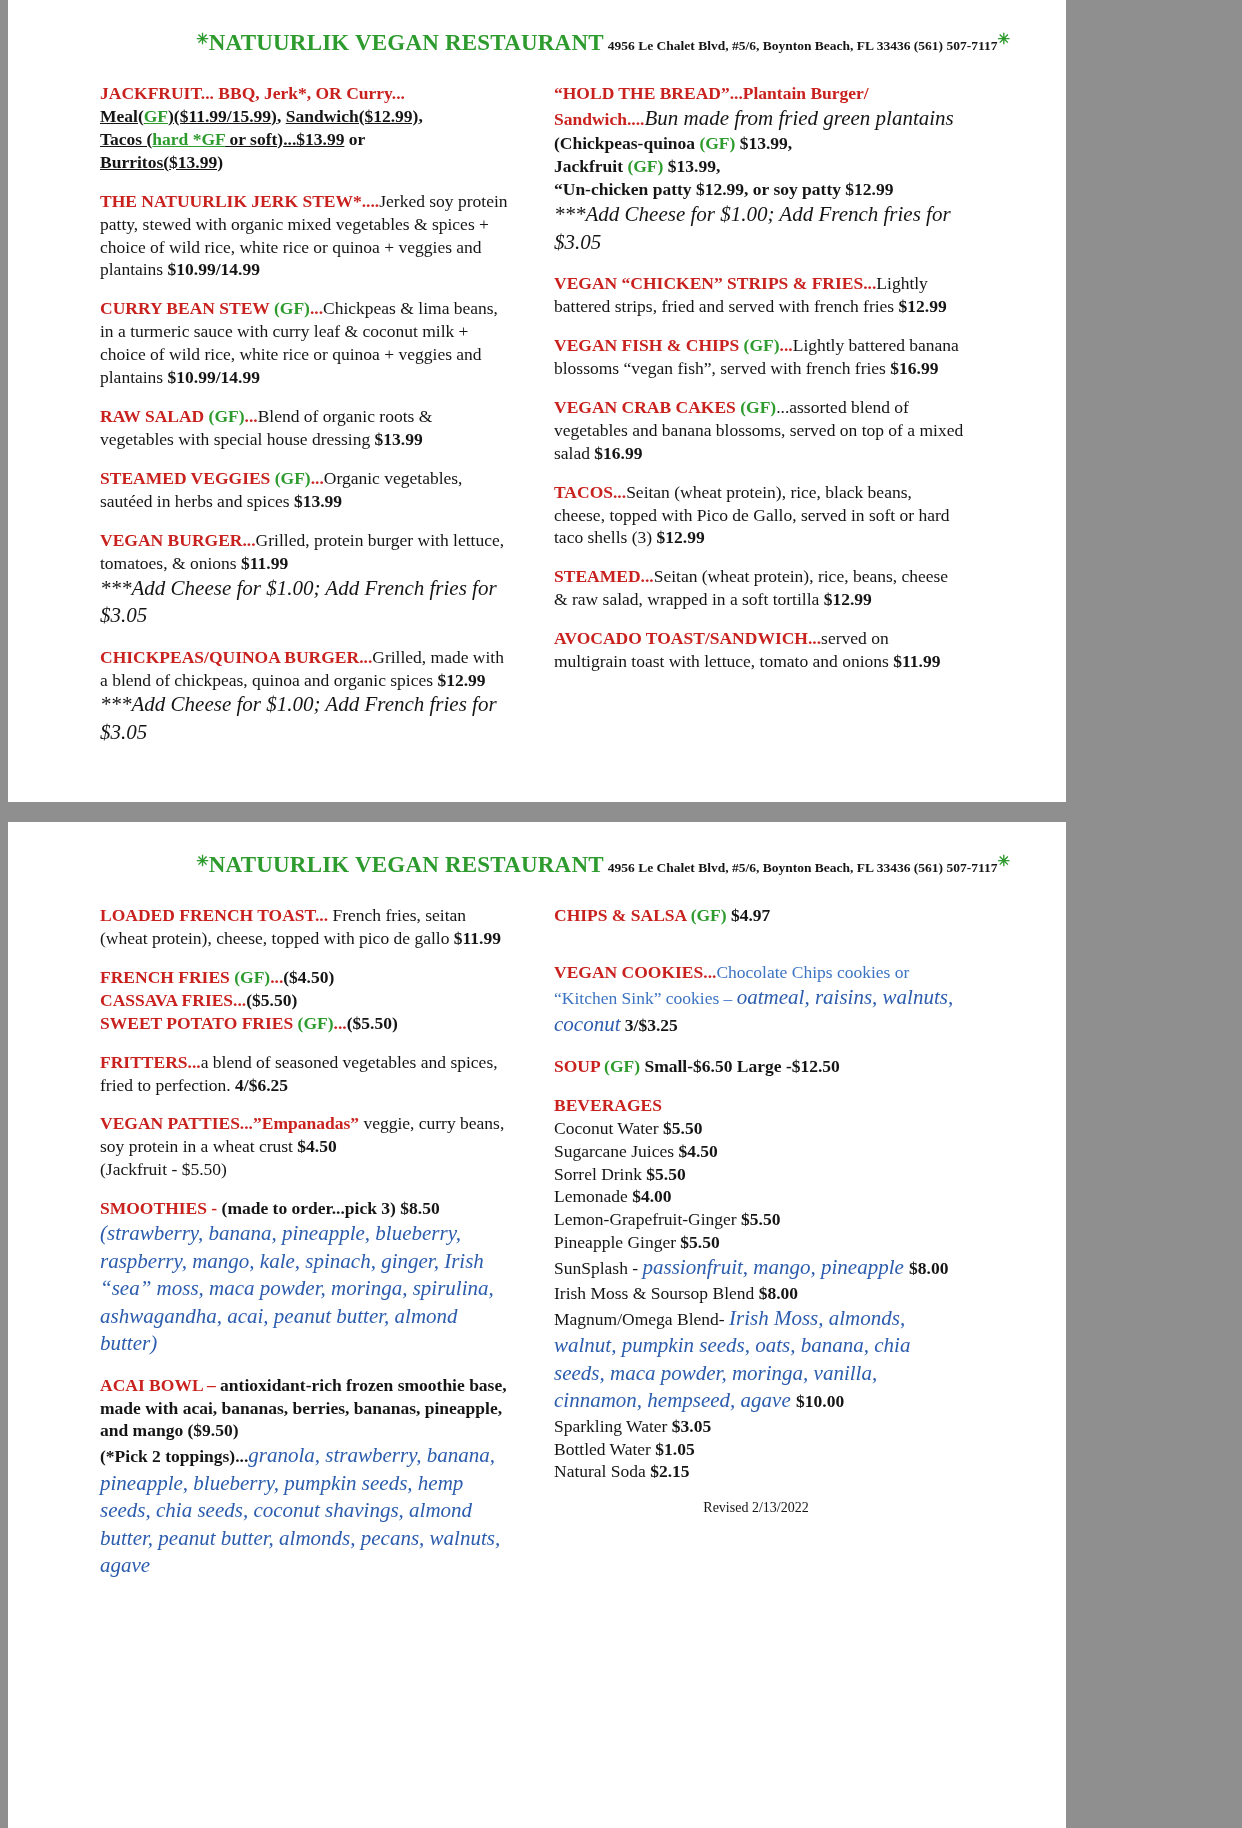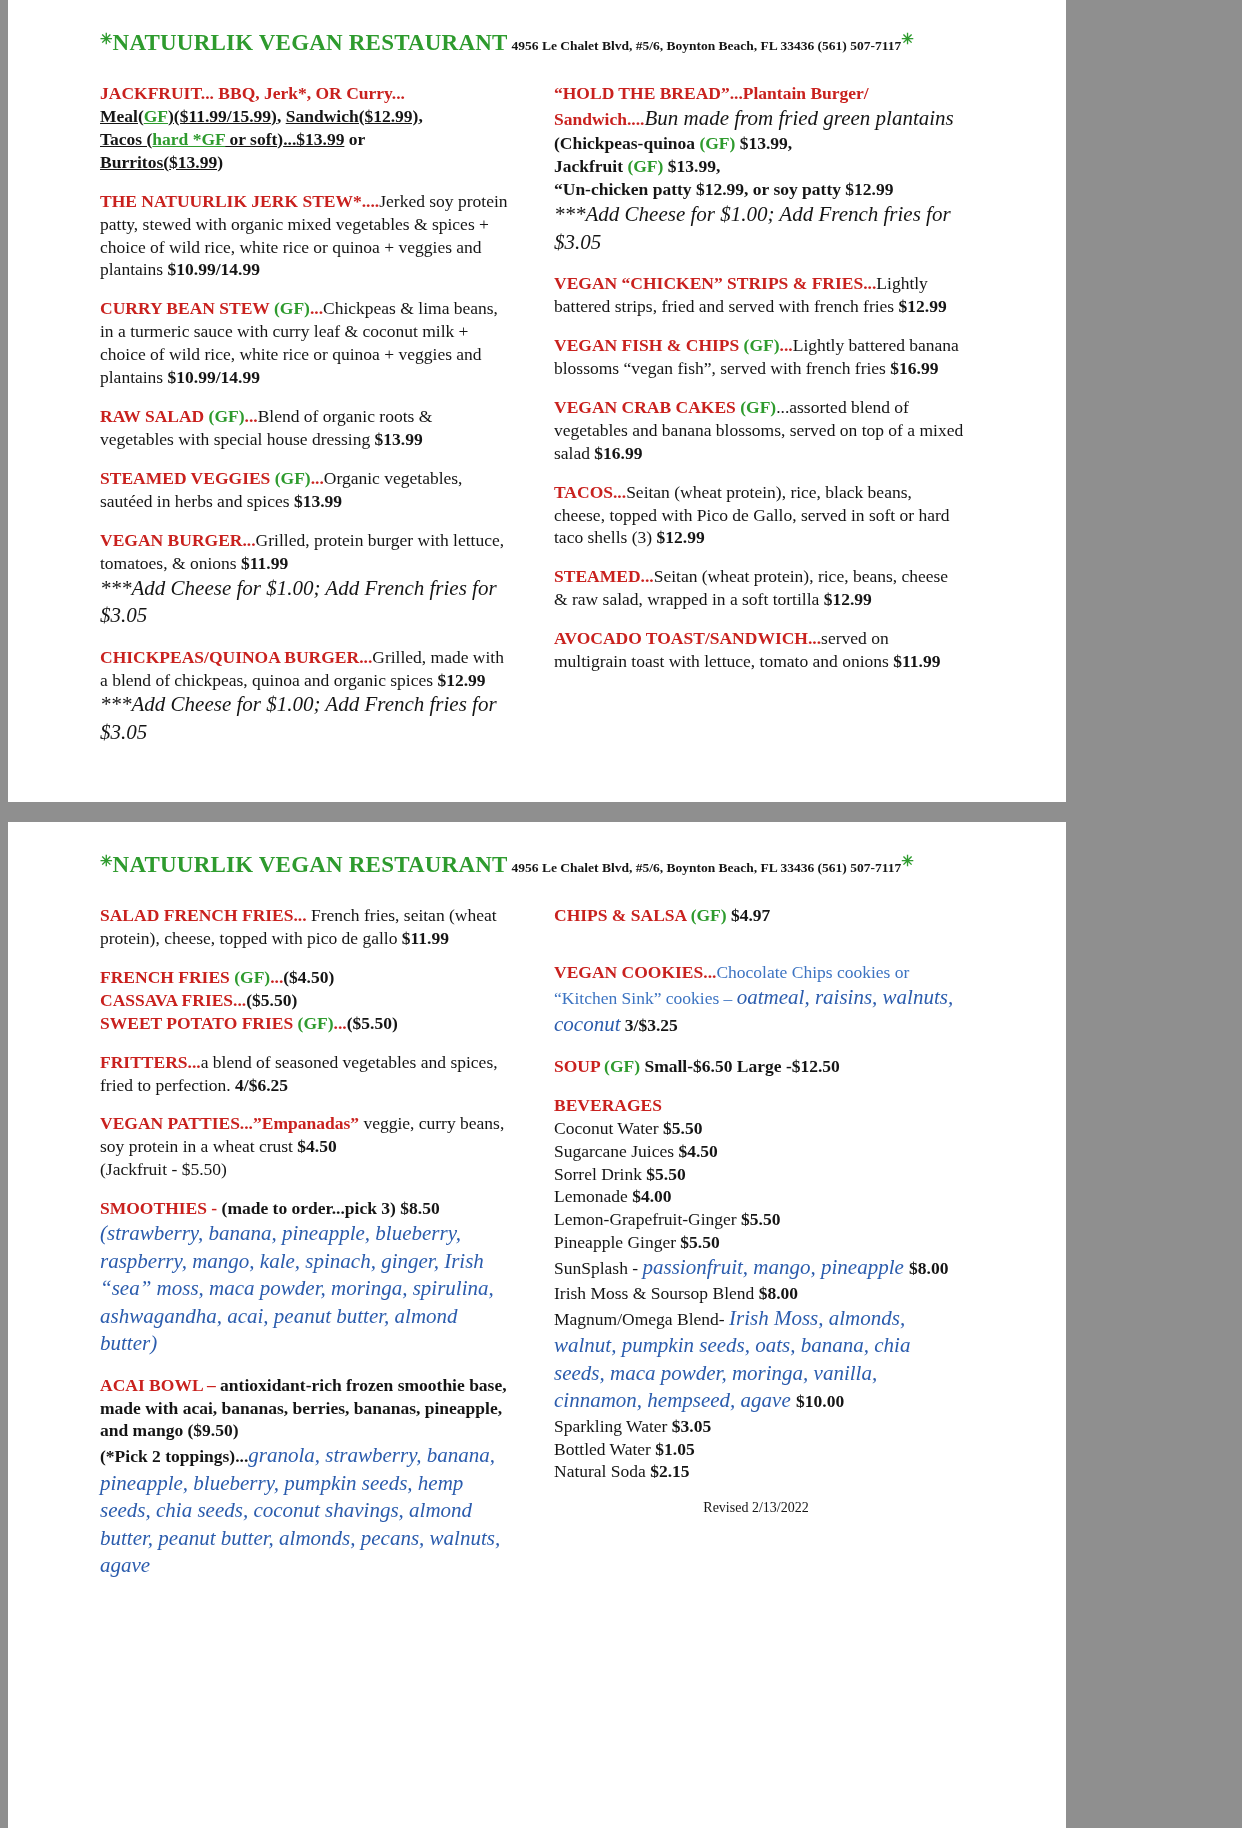--- a/index.html
+++ b/index.html
@@ -8,21 +8,21 @@
     background:var(--canvas,#8f8f8f);
     font-family:"Liberation Serif","DejaVu Serif",serif;
     color:var(--ink,#151515);
   }
   .page{
     position:absolute;left:8px;width:1058px;background:var(--paper,#fff);
   }
   #page1{top:0;height:802px;}
   #page2{top:822px;height:1006px;}
   .content{padding:30px 56px 0 92px;}
-  .header{white-space:nowrap;margin-bottom:26px;}
+  .header{white-space:nowrap;margin-bottom:26px;text-align:right;}
   .star{color:var(--green,#2e9b2e);font-weight:bold;font-size:15px;vertical-align:6px;}
   .title{font-size:23px;font-weight:bold;color:var(--green,#2e9b2e);letter-spacing:.2px;}
   .address{font-size:13.5px;font-weight:bold;margin-left:4px;}
   .cols{display:flex;gap:44px;}
   .col{width:410px;font-size:17.5px;line-height:1.31;}
   .item{margin-bottom:16px;}
   .sp-lg{margin-top:34px;}
   .red{color:var(--red,#c9211e);}
   .green{color:var(--green,#2e9b2e);}
   .blue{color:var(--blue,#2b5cad);}
@@ -63,21 +63,21 @@
   </div>
 </div>
 
 <div class="page" id="page2">
   <div class="content">
     <div class="header">
       <span class="star">✳</span><span class="title">NATUURLIK VEGAN RESTAURANT</span><span class="address">4956 Le Chalet Blvd, #5/6, Boynton Beach, FL 33436 (561) 507-7117</span><span class="star">✳</span>
     </div>
     <div class="cols">
       <div class="col">
-        <div class="item"><span class="red b">SALAD FRENCH FRIES...</span><span> French fries, seitan (wheat protein), cheese, topped with pico de gallo </span><span class="b">$11.99</span></div>
+        <div class="item"><span class="red b">LOADED FRENCH TOAST...</span><span> French fries, seitan (wheat protein), cheese, topped with pico de gallo </span><span class="b">$11.99</span></div>
         <div class="item"><span class="red b">FRENCH FRIES </span><span class="green b">(GF)</span><span class="red b">...</span><span class="b">($4.50)</span><br><span class="red b">CASSAVA FRIES...</span><span class="b">($5.50)</span><br><span class="red b">SWEET POTATO FRIES </span><span class="green b">(GF)</span><span class="red b">...</span><span class="b">($5.50)</span></div>
         <div class="item"><span class="red b">FRITTERS...</span><span>a blend of seasoned vegetables and spices, fried to perfection. </span><span class="b">4/$6.25</span></div>
         <div class="item"><span class="red b">VEGAN PATTIES...”Empanadas”</span><span> veggie, curry beans, soy protein in a wheat crust </span><span class="b">$4.50</span><br><span>(Jackfruit - $5.50)</span></div>
         <div class="item"><span class="red b">SMOOTHIES - </span><span class="b">(made to order...pick 3) $8.50</span><br><span class="blue scr">(strawberry, banana, pineapple, blueberry, raspberry, mango, kale, spinach, ginger, Irish “sea” moss, maca powder, moringa, spirulina, ashwagandha, acai, peanut butter, almond butter)</span></div>
         <div class="item"><span class="red b">ACAI BOWL – </span><span class="b">antioxidant-rich frozen smoothie base, made with acai, bananas, berries, bananas, pineapple, and mango ($9.50)</span><br><span class="b">(*Pick 2 toppings)...</span><span class="blue scr">granola, strawberry, banana, pineapple, blueberry, pumpkin seeds, hemp seeds, chia seeds, coconut shavings, almond butter, peanut butter, almonds, pecans, walnuts, agave</span></div>
       </div>
       <div class="col">
         <div class="item"><span class="red b">CHIPS &amp; SALSA </span><span class="green b">(GF)</span><span> </span><span class="b">$4.97</span></div>
         <div class="item sp-lg"><span class="red b">VEGAN COOKIES...</span><span class="blue2">Chocolate Chips cookies or “Kitchen Sink” cookies – </span><span class="blue scr">oatmeal, raisins, walnuts, coconut</span><span>  </span><span class="b">3/$3.25</span></div>
         <div class="item"><span class="red b">SOUP </span><span class="green b">(GF)</span><span> </span><span class="b">Small-$6.50 Large -$12.50</span></div>

